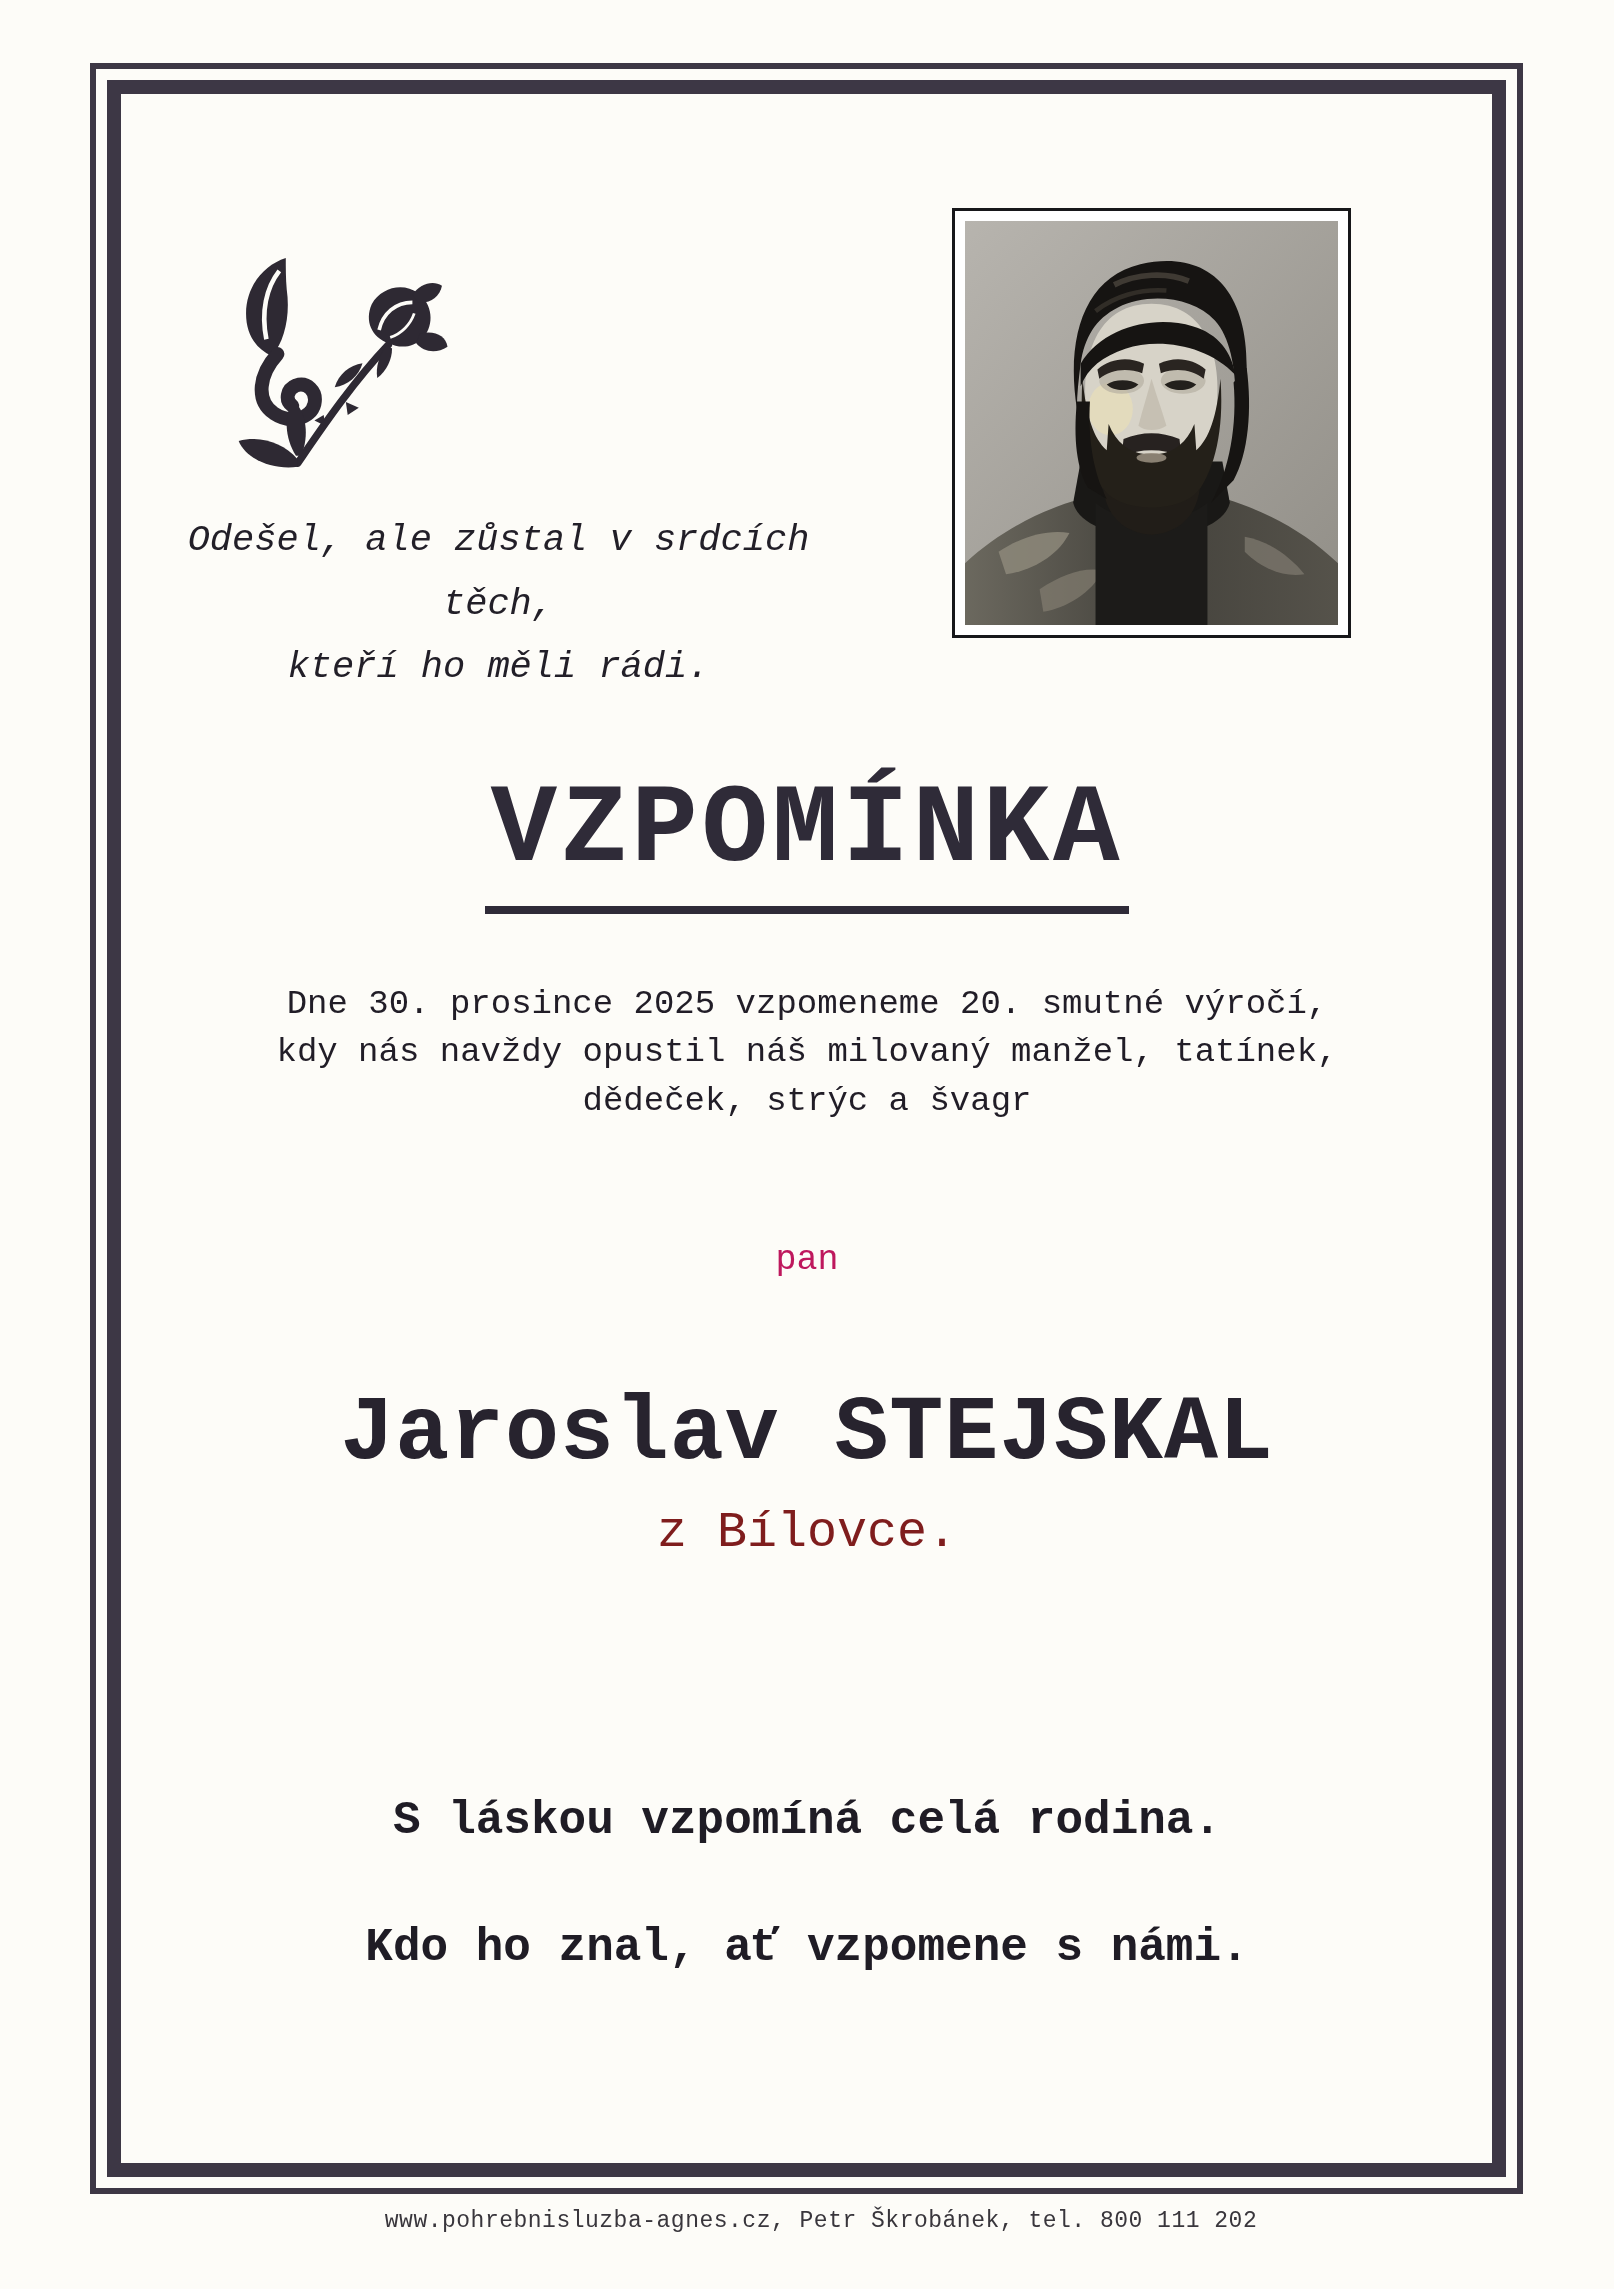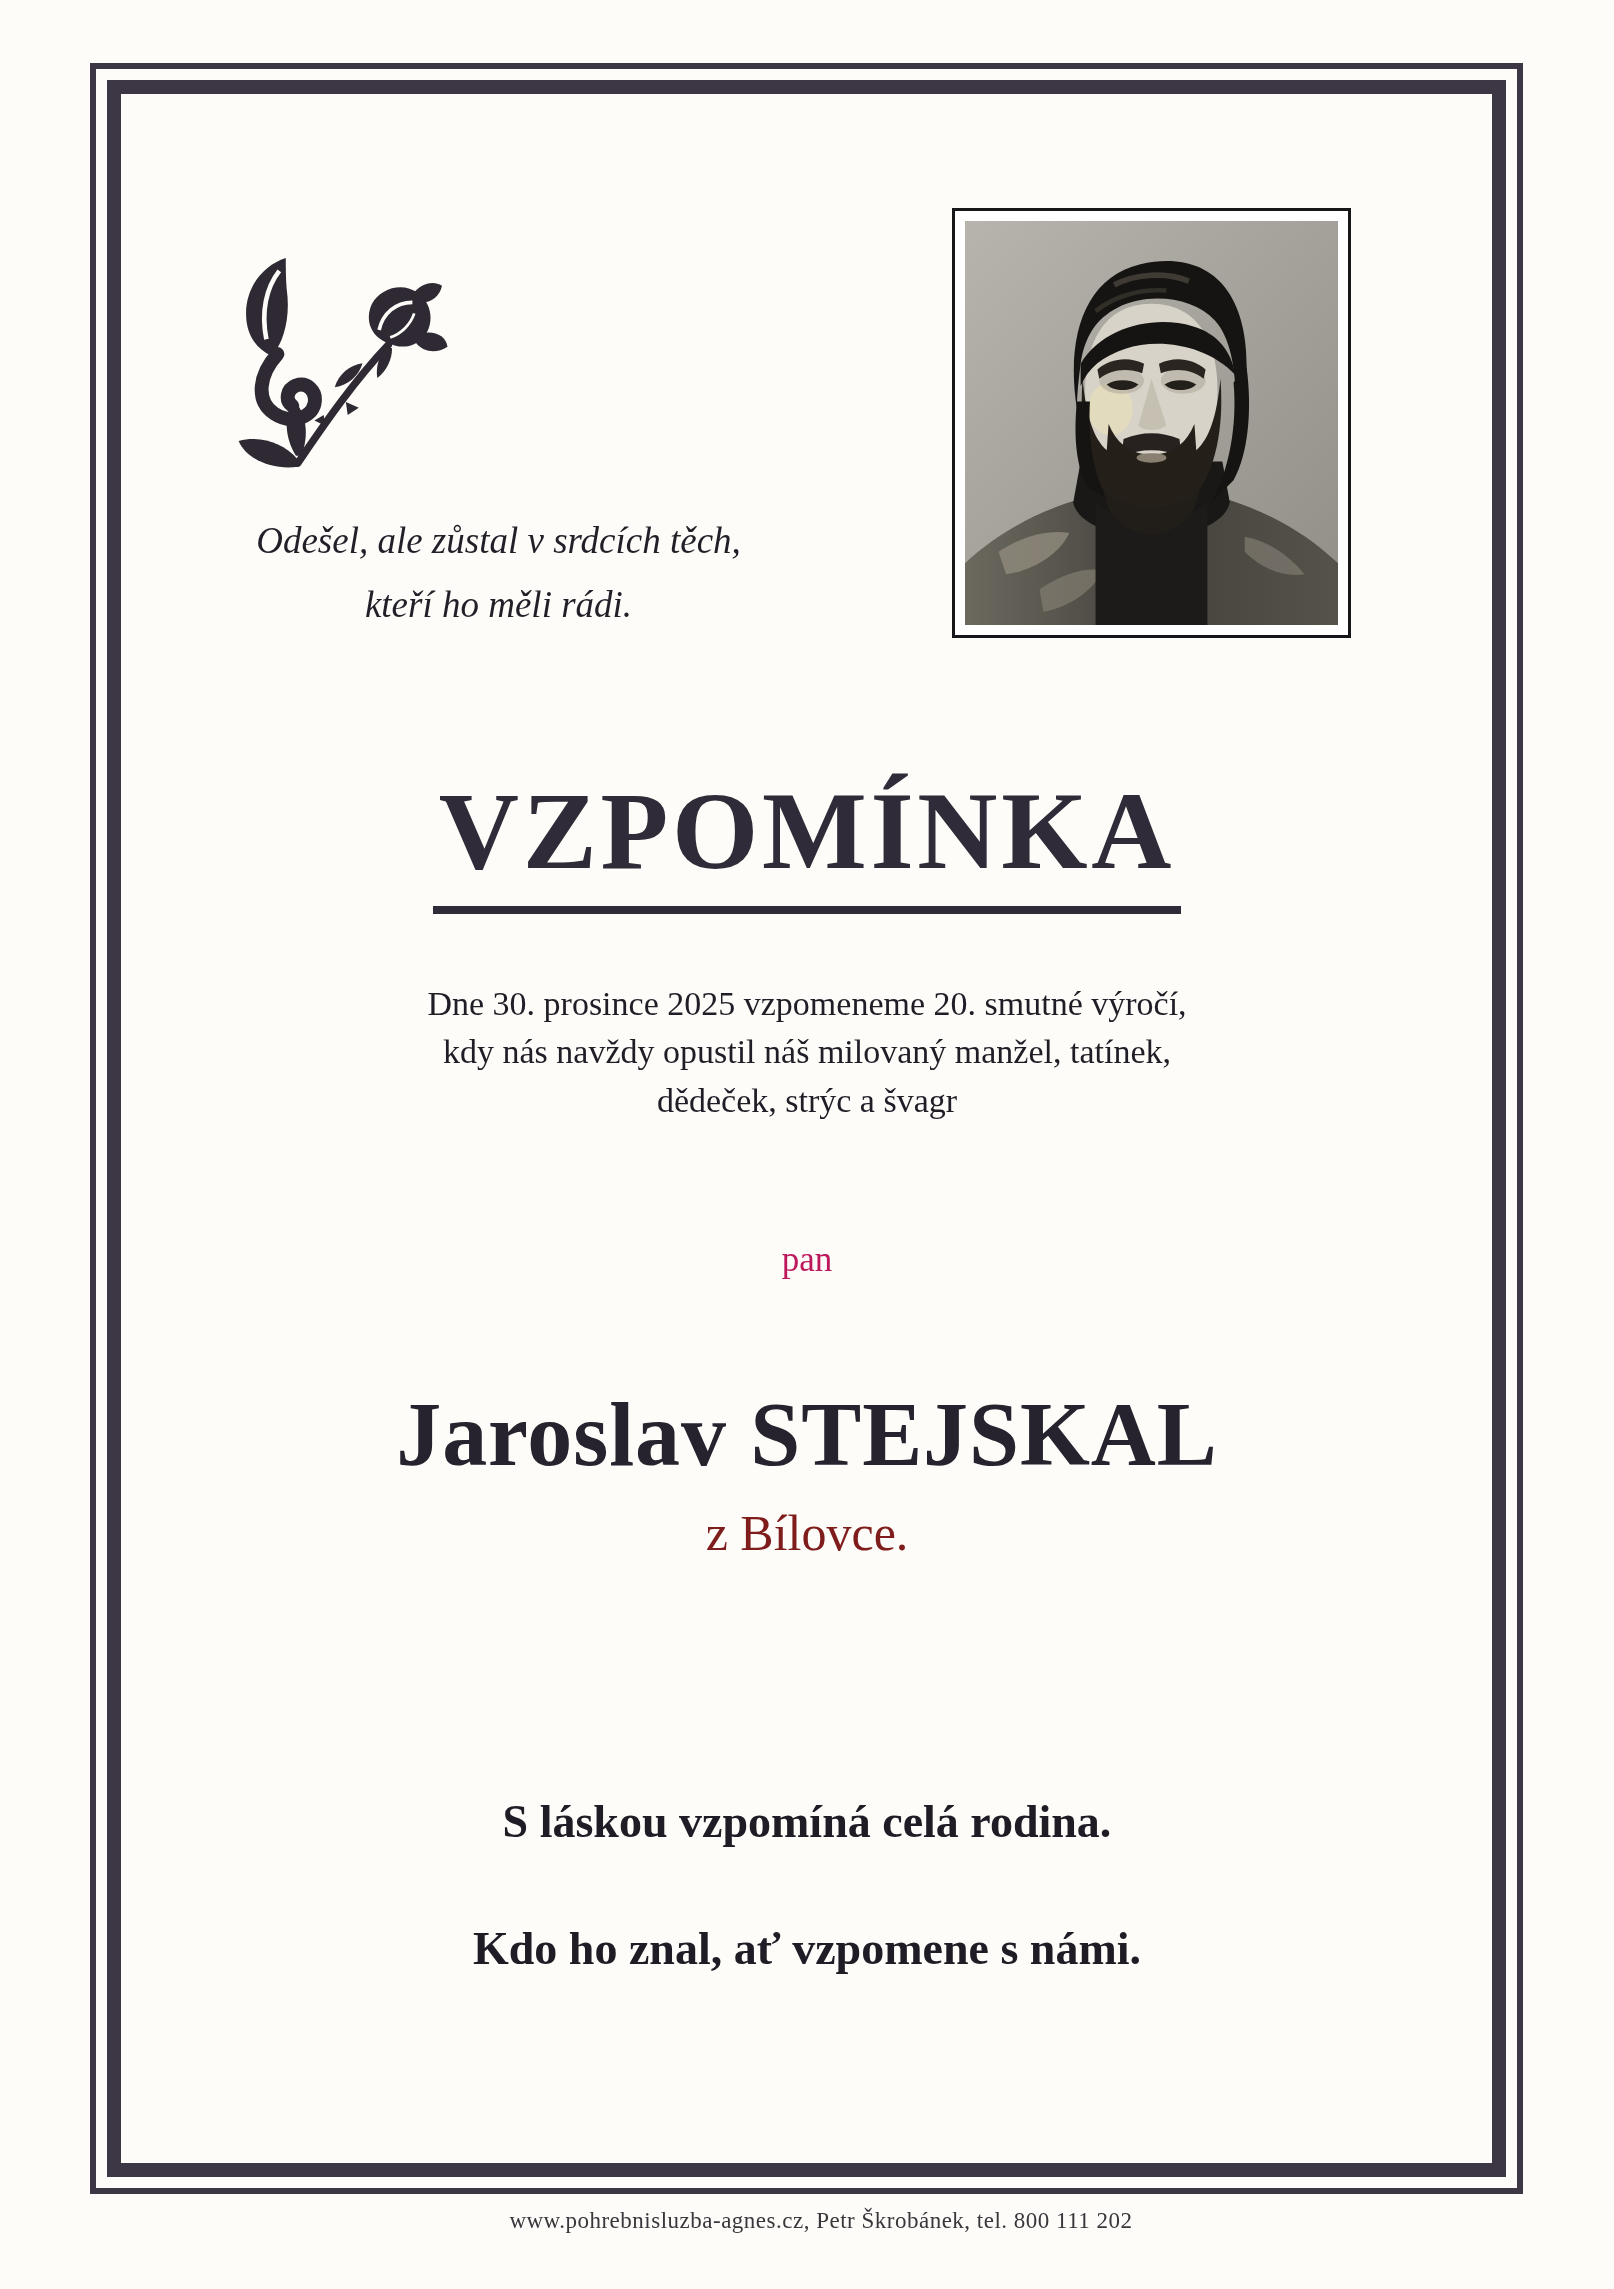--- a/index.html
+++ b/index.html
@@ -4,21 +4,21 @@
 <style>
   html,body{margin:0;padding:0;}
   body{
     width:1614px;height:2290px;
     background:#fdfcf8;
     font-family:"Liberation Serif","DejaVu Serif",serif;
     color:#26222c;
     position:relative;
     overflow:hidden;
   }
-  .page{position:absolute;inset:0;}
+  .page{position:absolute;inset:0;font-family:Liberation Mono, monospace;}
   
   .frame-outer{
     position:absolute;left:90px;top:63px;width:1433px;height:2131px;
     border:6.5px solid #3d3745;box-sizing:border-box;
   }
   .frame-inner{
     position:absolute;left:11px;top:11px;right:11px;bottom:11px;
     border:14px solid #3d3745;box-sizing:border-box;
   }
   .abs{position:absolute;}

